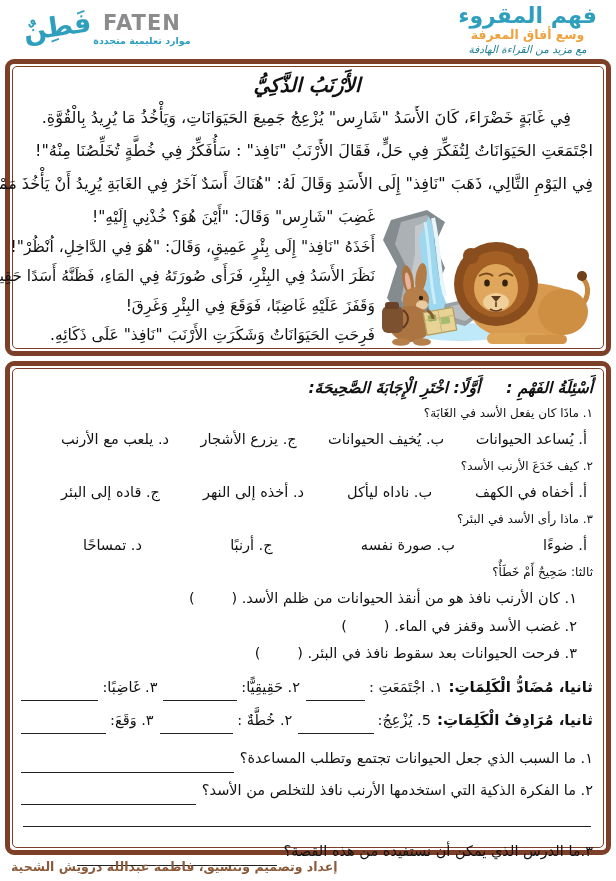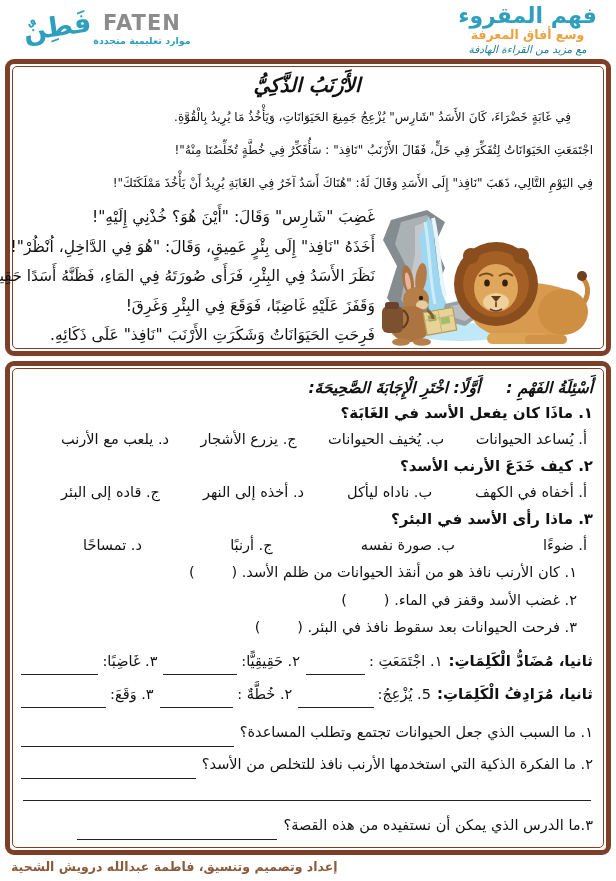--- a/index.html
+++ b/index.html
@@ -59,33 +59,33 @@
   .story{height:297px;margin-top:1px;}
   .questions{height:494px;margin-top:5px;}
 
   
   .story .inner{direction:rtl;}
   .story-title{
     text-align:center;font-size:20px;font-weight:bold;font-style:italic;
     margin:2px 0 4px 0;
   }
   .s-line{
-    font-size:12px;line-height:33px;text-align:right;direction:rtl;
+    font-size:16px;line-height:33px;text-align:right;direction:rtl;
     white-space:nowrap;
   }
   .s-line.indent{text-indent:22px;}
   .story-wrap{display:flex;direction:rtl;align-items:flex-start;}
   .wrap-lines{flex:1;padding-top:3px;}
   .wrap-lines .s-line{line-height:29.5px;font-size:15.5px;}
   .illus{flex:0 0 218px;margin-top:6px;}
 
   
   .questions .inner{direction:rtl;padding-top:7px;}
   .q-heading-row{display:flex;direction:rtl;gap:26px;font-size:15.5px;font-weight:bold;font-style:italic;line-height:24px;}
-  .q-bold{font-size:15px;font-weight:bold;line-height:26px;}
+  .q-bold{font-size:12px;font-weight:normal;line-height:26px;}
   .q-opts{
     display:flex;direction:rtl;justify-content:space-between;
     font-size:14.5px;line-height:27px;padding:0 6px 0 40px;
   }
   .q-opts.narrow{padding-left:62px;}
   .tf-line{font-size:14.5px;line-height:27.5px;padding-right:16px;}
   .ws-pre{white-space:pre;}
   .fill-row{
     display:flex;direction:rtl;align-items:flex-end;gap:6px;
     font-size:14.5px;line-height:27px;margin-top:6px;
@@ -232,20 +232,21 @@
       </div>
 
       <div class="q-bold">٣. ماذا رأى الأسد في البئر؟</div>
       <div class="q-opts narrow">
         <span>أ. ضوءًا</span>
         <span>ب. صورة نفسه</span>
         <span>ج. أرنبًا</span>
         <span>د. تمساحًا</span>
       </div>
 
+      <div class="q-bold">ثالثا: صَحِيحٌ أَمْ خَطَأٌ؟</div>
       <div class="tf-line">
         <span>١. كان الأرنب نافذ هو من أنقذ الحيوانات من ظلم الأسد.</span>
         <span class="ws-pre">(        )</span>
       </div>
       <div class="tf-line">
         <span>٢. غضب الأسد وقفز في الماء.</span>
         <span class="ws-pre">(        )</span>
       </div>
       <div class="tf-line">
         <span>٣. فرحت الحيوانات بعد سقوط نافذ في البئر.</span>

